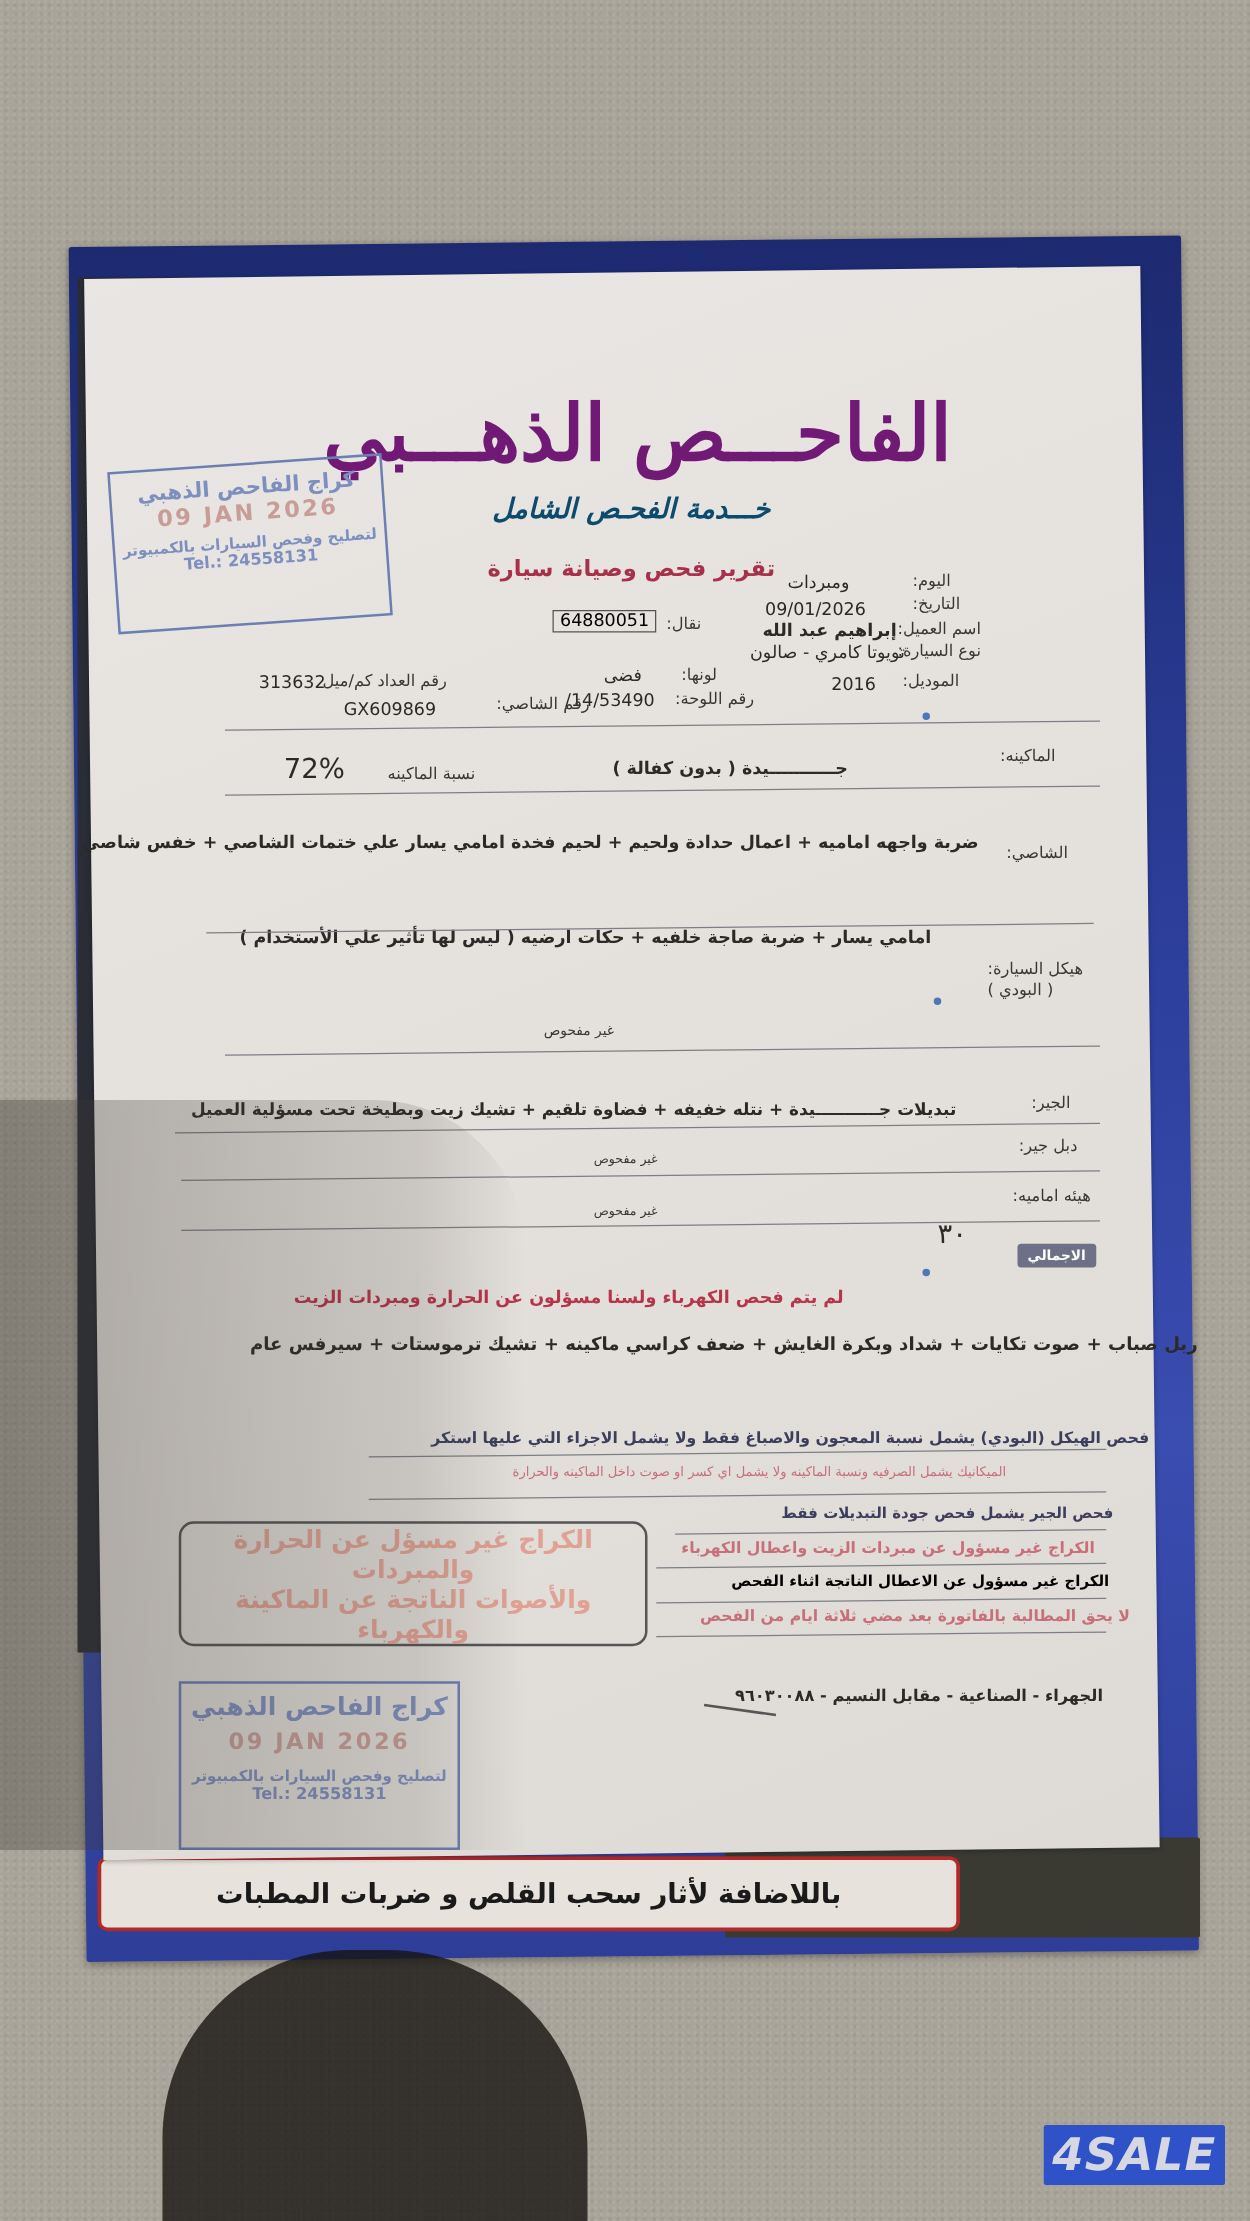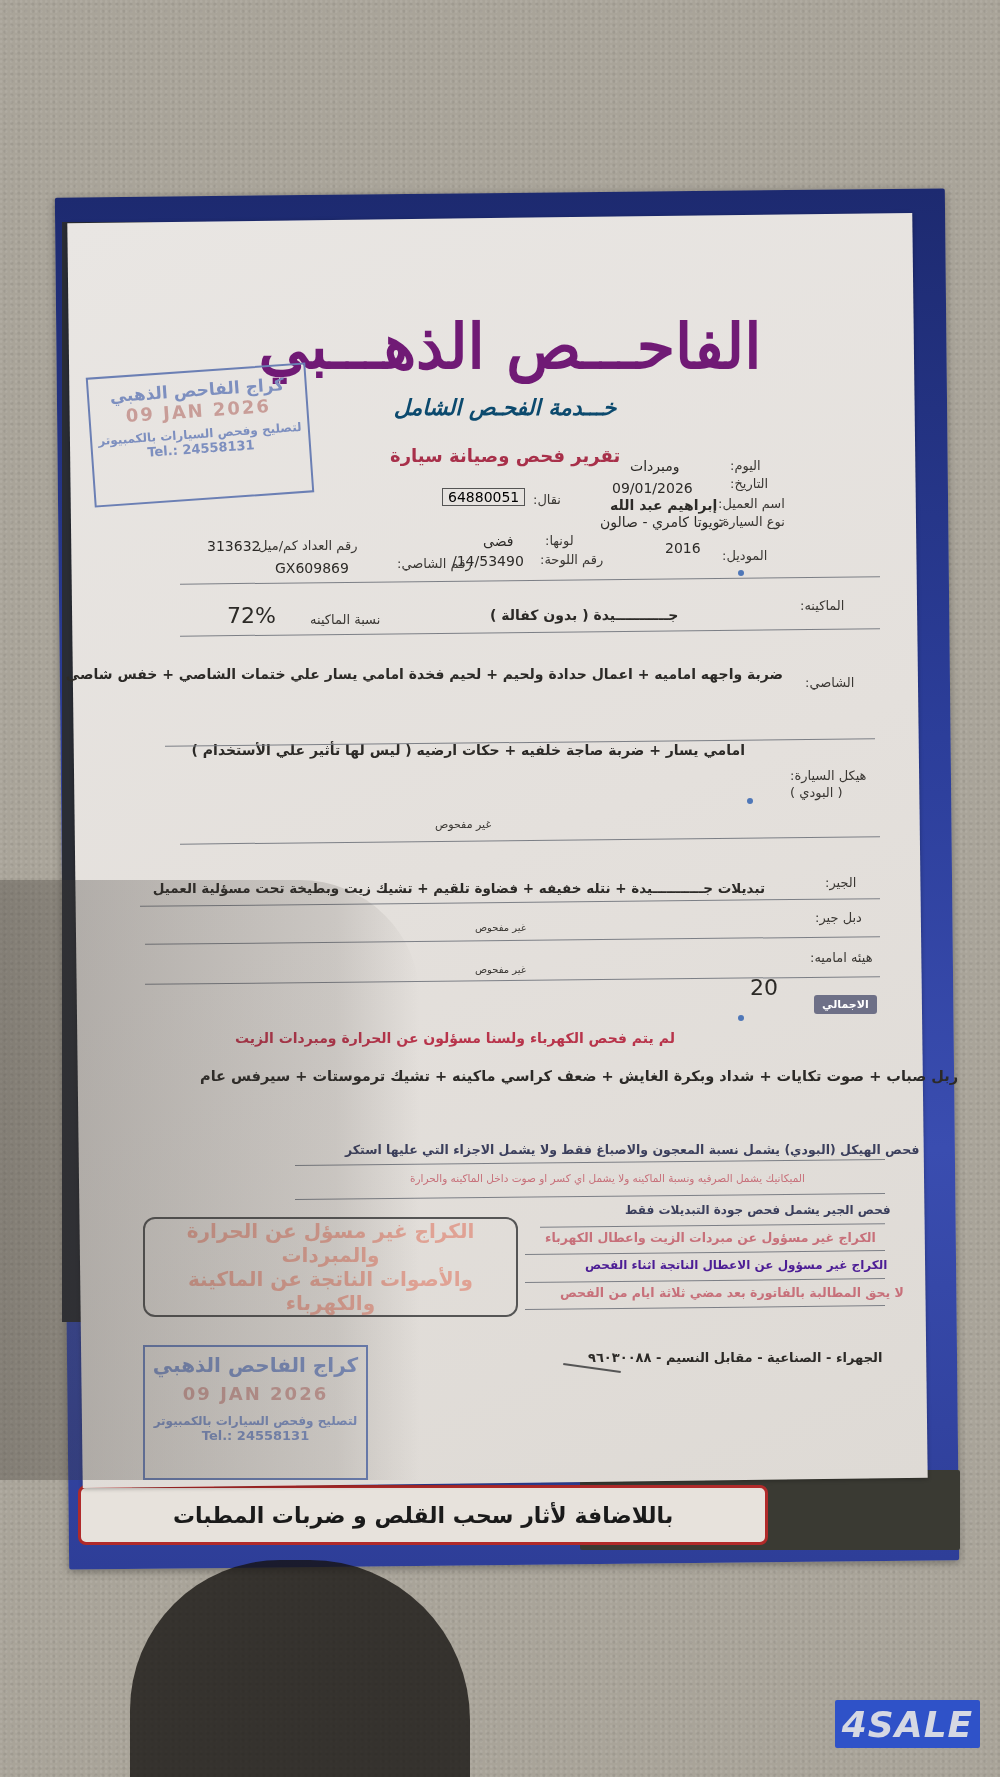--- a/index.html
+++ b/index.html
@@ -111,21 +111,21 @@
 </div>
 
 <div class="abs rtl lbl" style="left:730px; top:458px;">اليوم:</div>
 <div class="abs rtl val" style="left:630px; top:458px;">ومبردات</div>
 <div class="abs rtl lbl" style="left:730px; top:476px;">التاريخ:</div>
 <div class="abs val" style="left:612px; top:480px;">09/01/2026</div>
 <div class="abs rtl lbl" style="left:718px; top:496px;">اسم العميل:</div>
 <div class="abs rtl val" style="left:610px; top:497px;font-weight:bold;">إبراهيم عبد الله</div>
 <div class="abs rtl lbl" style="left:718px; top:514px;">نوع السيارة:</div>
 <div class="abs rtl val" style="left:600px; top:514px;">تويوتا كامري - صالون</div>
-<div class="abs rtl lbl" style="left:722px; top:538px;margin-top:10px;">الموديل:</div>
+<div class="abs rtl lbl" style="left:722px; top:538px;">الموديل:</div>
 <div class="abs val" style="left:665px; top:540px;">2016</div>
 
 <div class="abs rtl lbl" style="left:533px; top:492px;">نقال:</div>
 <div class="abs box-num" style="left:442px; top:488px;">64880051</div>
 
 <div class="abs rtl lbl" style="left:545px; top:533px;">لونها:</div>
 <div class="abs rtl val" style="left:483px; top:533px;">فضى</div>
 <div class="abs rtl lbl" style="left:540px; top:552px;">رقم اللوحة:</div>
 <div class="abs val" style="left:452px; top:553px;">/14/53490</div>
 <div class="abs rtl lbl" style="left:397px; top:556px;">رقم الشاصي:</div>
@@ -158,36 +158,36 @@
 <div class="rule" style="left:140px; top:902px; width:740px;"></div>
 
 <div class="abs rtl lbl" style="left:815px; top:910px;">دبل جير:</div>
 <div class="abs rtl" style="left:475px; top:922px; font-size:10px; color:#3a3733;">غير مفحوص</div>
 <div class="rule" style="left:145px; top:940px; width:735px;"></div>
 
 <div class="abs rtl lbl" style="left:810px; top:950px;">هيئه اماميه:</div>
 <div class="abs rtl" style="left:475px; top:964px; font-size:10px; color:#3a3733;">غير مفحوص</div>
 <div class="rule" style="left:145px; top:980px; width:735px;"></div>
 
-<div class="abs" style="left:750px; top:975px; font-size:22px; color:#2c2a27;">20</div>
+<div class="abs" style="left:750px; top:975px; font-size:22px; color:#2c2a27;">٣٠</div>
 <div class="abs total-badge rtl" style="left:814px; top:995px;">الاجمالي</div>
 <div class="dot" style="left:738px; top:1015px;"></div>
 
 <div class="abs rtl red bold" style="left:235px; top:1030px; font-size:14px;">لم يتم فحص الكهرباء ولسنا مسؤلون عن الحرارة ومبردات الزيت</div>
 <div class="abs rtl val bold" style="left:200px; top:1068px; font-size:14.5px;">ربل صباب + صوت تكايات + شداد وبكرة الغايش + ضعف كراسي ماكينه + تشيك ترموستات + سيرفس عام</div>
 
 <div class="abs rtl" style="left:345px; top:1142px; font-size:12.5px; font-weight:bold;"><span style="color:#3b3f5c">فحص الهيكل (البودي) يشمل نسبة المعجون والاصباغ فقط ولا يشمل الاجزاء التي عليها استكر</span></div>
 <div class="rule" style="left:295px; top:1162px; width:590px;"></div>
 <div class="abs rtl" style="left:410px; top:1172px; font-size:10.5px;"><span style="color:#c7707a">الميكانيك يشمل الصرفيه ونسبة الماكينه ولا يشمل اي كسر او صوت داخل الماكينه والحرارة</span></div>
 <div class="rule" style="left:295px; top:1196px; width:590px;"></div>
 <div class="abs rtl" style="left:625px; top:1203px; font-size:12px; font-weight:bold;"><span style="color:#3b3f5c">فحص الجير يشمل فحص جودة التبديلات فقط</span></div>
 <div class="rule" style="left:540px; top:1225px; width:345px;"></div>
 <div class="abs rtl" style="left:545px; top:1230px; font-size:12.5px; font-weight:bold;"><span style="color:#c7707a">الكراج غير مسؤول عن مبردات الزيت واعطال الكهرباء</span></div>
 <div class="rule" style="left:525px; top:1252px; width:360px;"></div>
-<div class="abs rtl" style="left:585px; top:1258px; font-size:12px; font-weight:bold;"><span style="color:#4c1d95">الكراج غير مسؤول عن الاعطال الناتجة اثناء الفحص</span></div>
+<div class="abs rtl" style="left:585px; top:1258px; font-size:12px; font-weight:bold;"><span style="color:#000000">الكراج غير مسؤول عن الاعطال الناتجة اثناء الفحص</span></div>
 <div class="rule" style="left:525px; top:1280px; width:360px;"></div>
 <div class="abs rtl" style="left:560px; top:1285px; font-size:12.5px; font-weight:bold;"><span style="color:#c7707a">لا يحق المطالبة بالفاتورة بعد مضي ثلاثة ايام من الفحص</span></div>
 <div class="rule" style="left:525px; top:1307px; width:360px;"></div>
 
 <div class="abs rtl bold" style="left:588px; top:1318px; font-size:13px; color:#2c2a27;margin-top:32px;">الجهراء - الصناعية - مقابل النسيم - ٩٦٠٣٠٠٨٨</div>
 
 <div class="notice-box rtl">
   <div>الكراج غير مسؤل عن الحرارة والمبردات</div>
   <div>والأصوات الناتجة عن الماكينة والكهرباء</div>
 </div>

